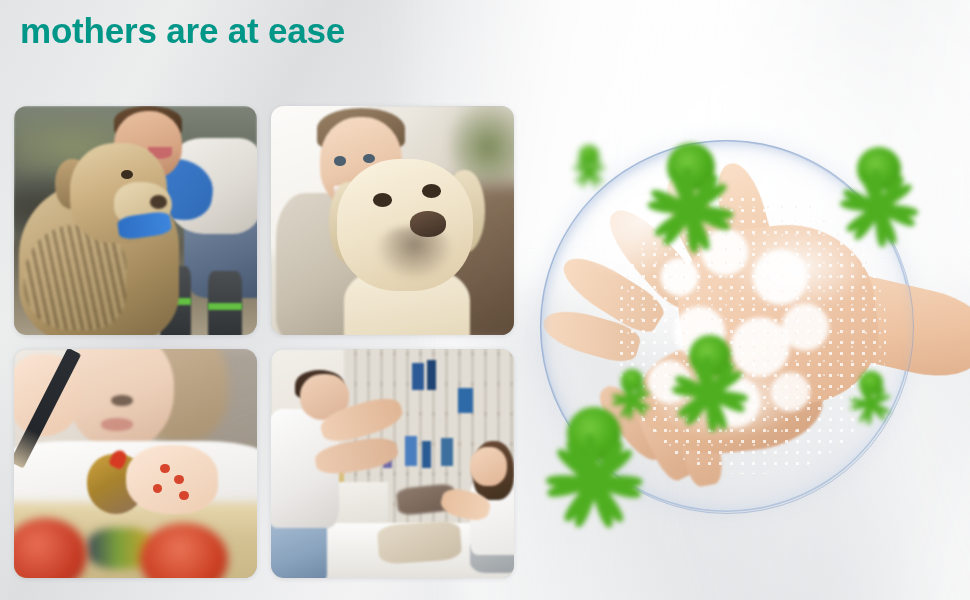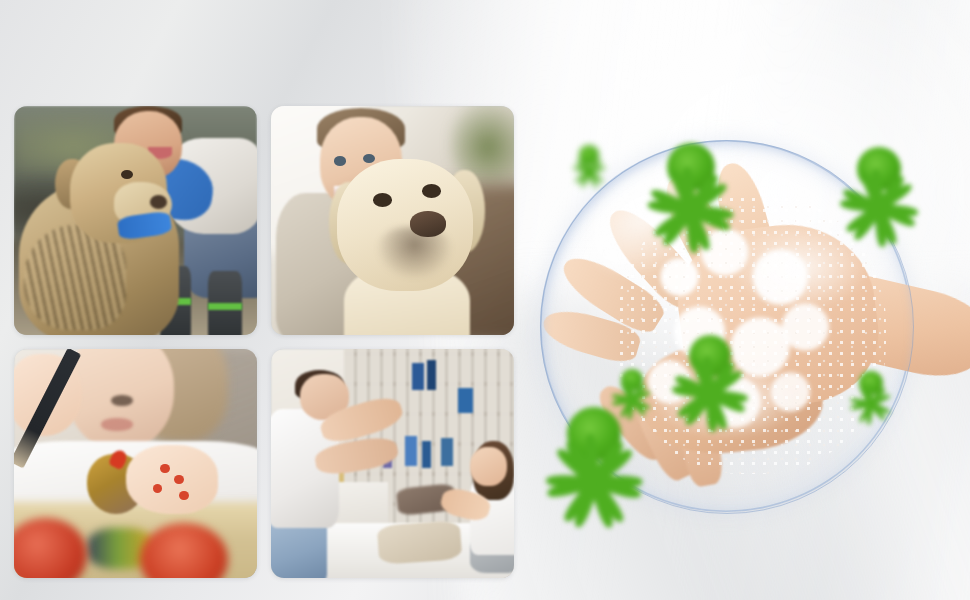--- a/index.html
+++ b/index.html
@@ -698,20 +698,21 @@
 </head>
 <body>
 
 <div class="banner">
 
   <div class="sheen-a"></div>
   <div class="sheen-b"></div>
   <div class="sheen-c"></div>
 
   <div class="headline">
+    <span class="line" style="color: rgb(0, 150, 136);">mothers are at ease</span>
   </div>
 
   <div class="photo-grid">
 
     <div class="photo-card p1">
       <div class="scene">
         <div class="shape bg"></div>
         <div class="shape greenery"></div>
         <div class="shape rocks"></div>
         <div class="shape ground"></div>

